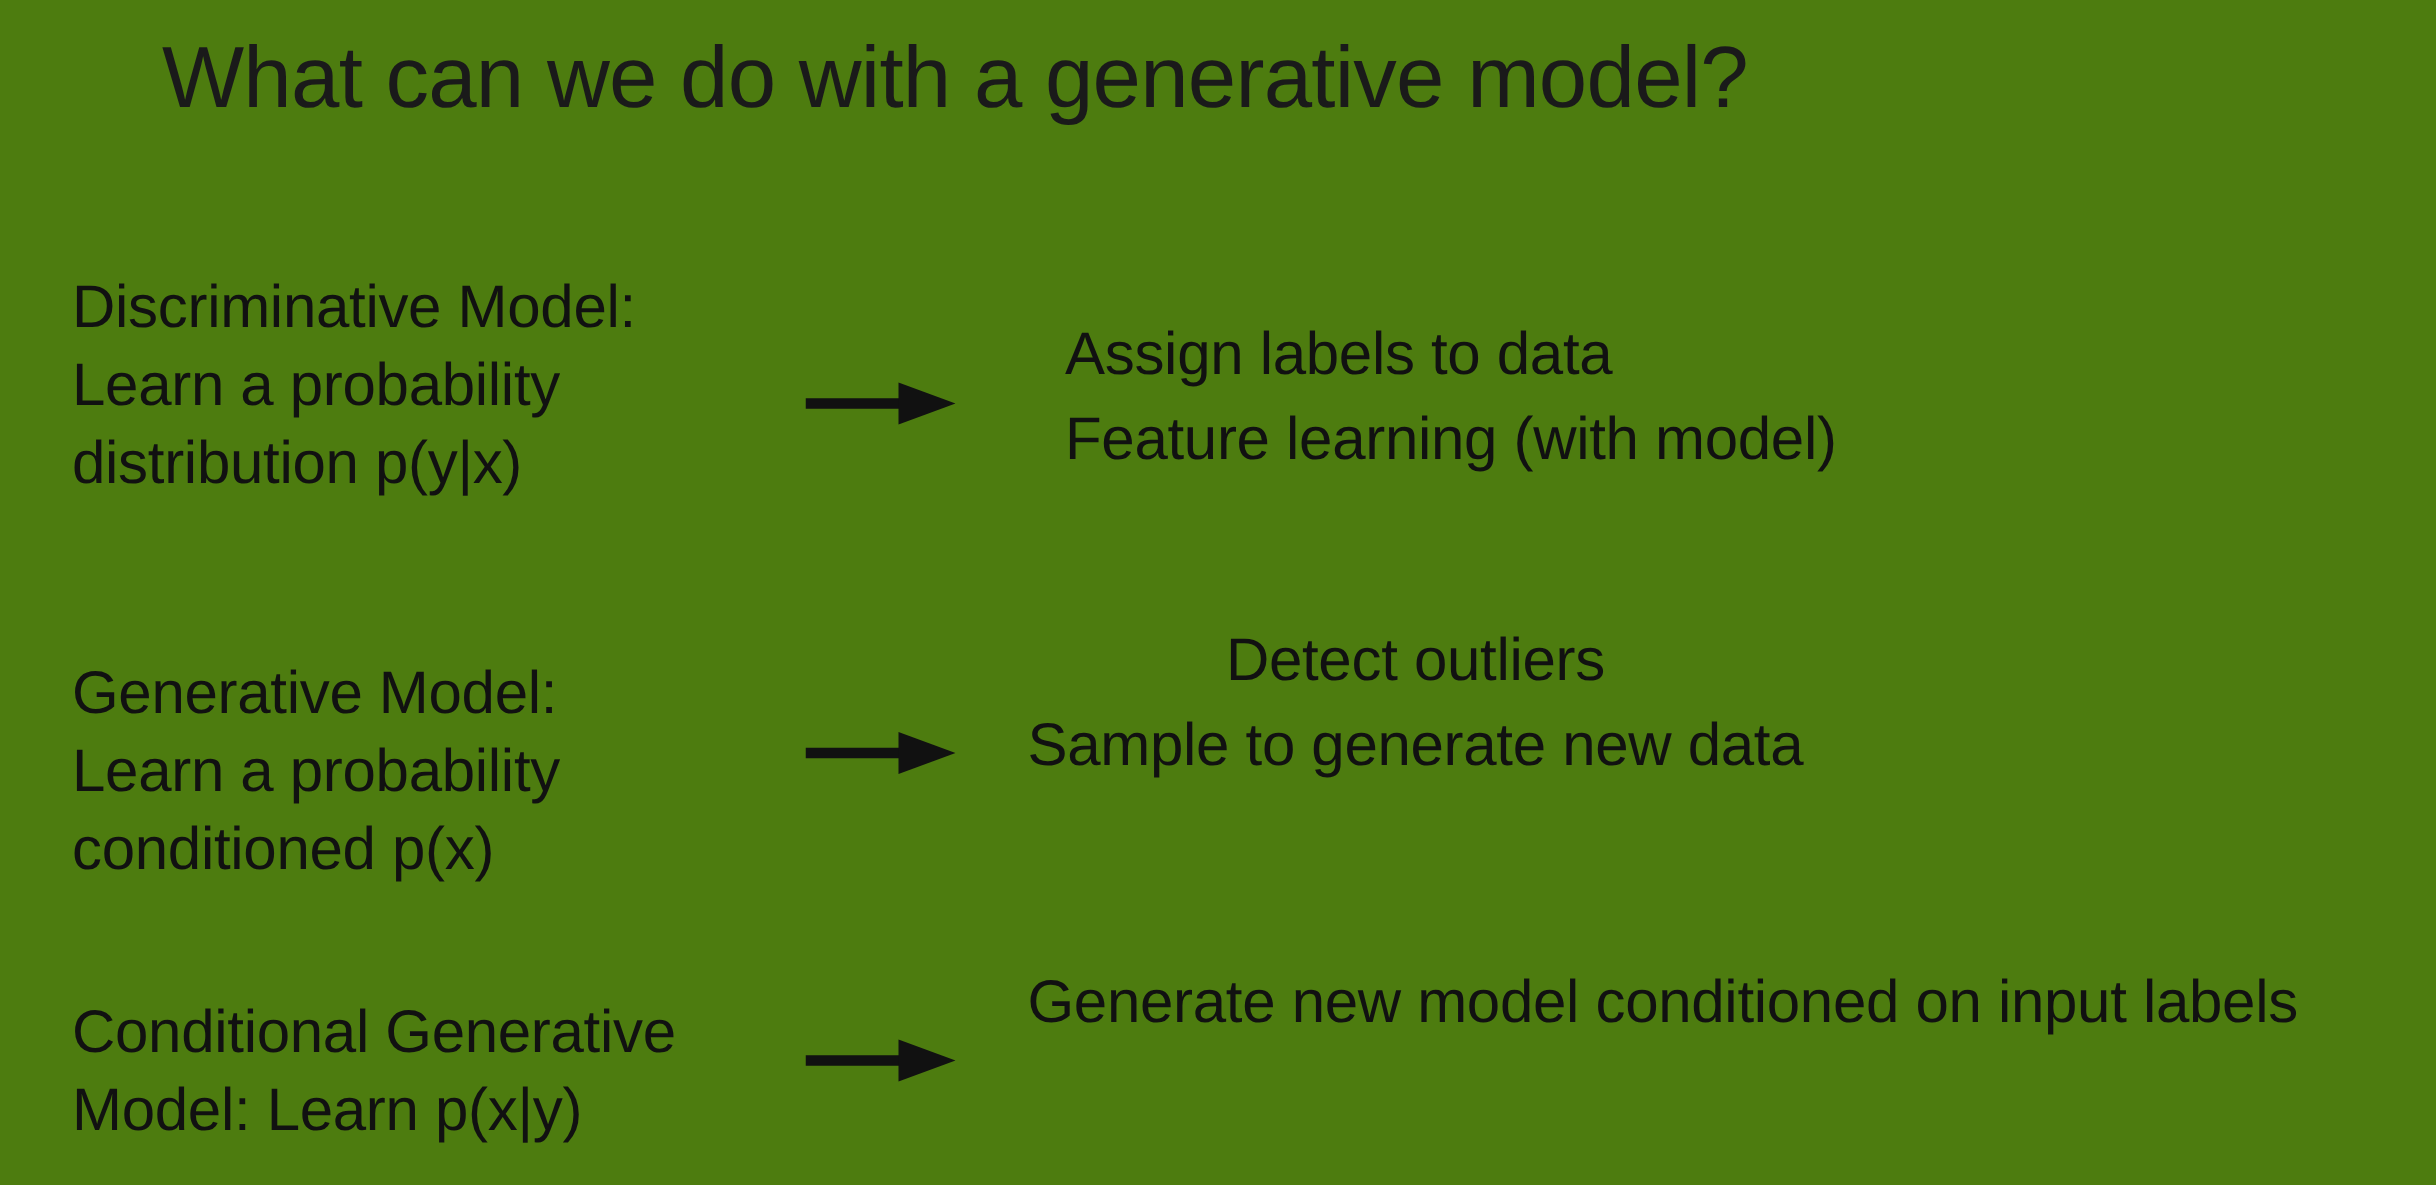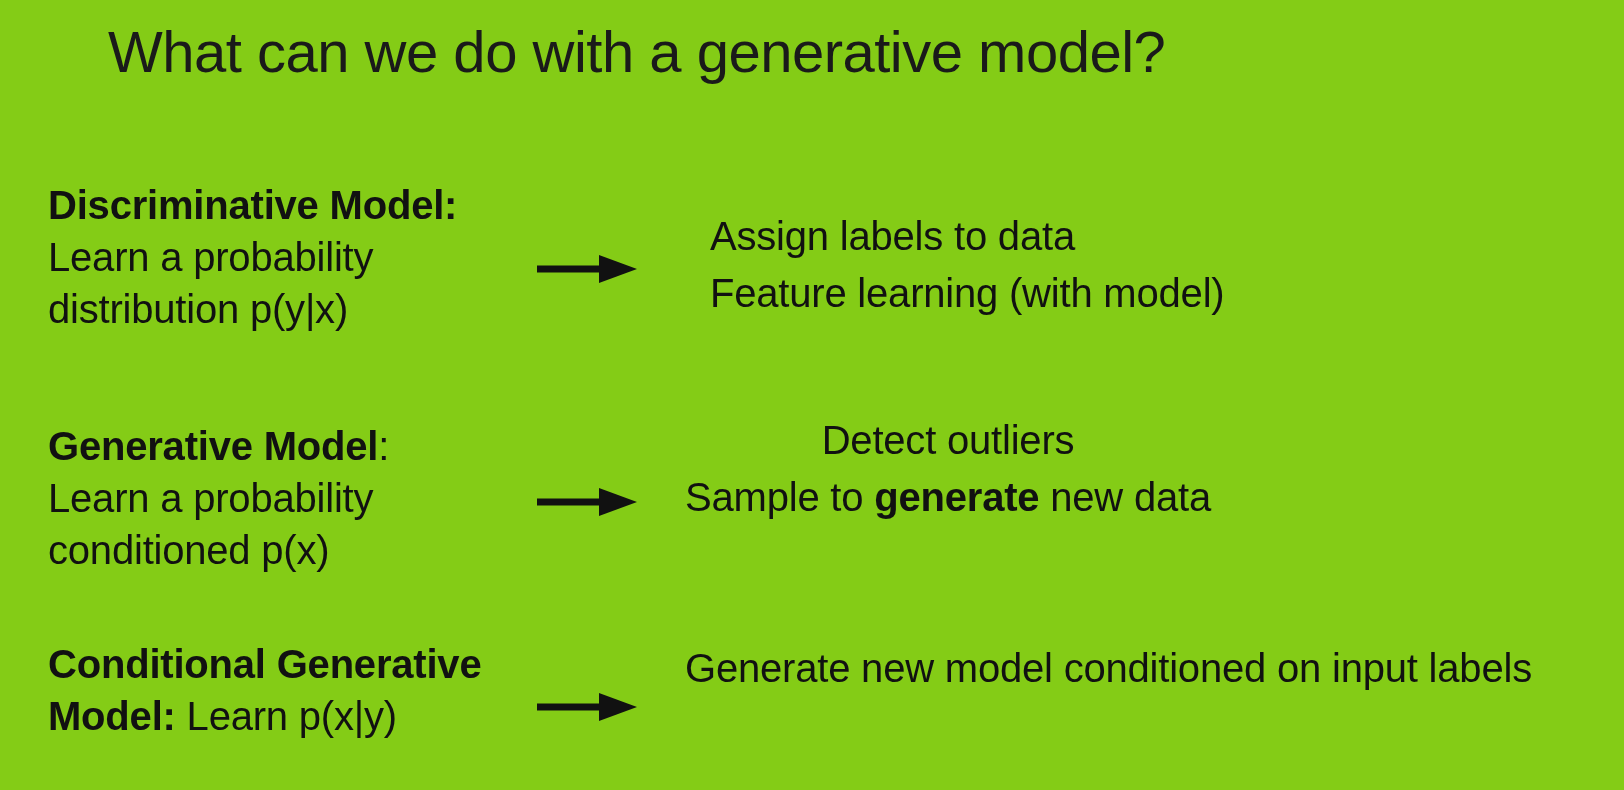--- a/index.html
+++ b/index.html
@@ -1,21 +1,21 @@
 <!DOCTYPE html>
 <html><head>
 <meta charset="utf-8">
 <style>
   * { margin: 0; padding: 0; box-sizing: border-box; }
   html, body { background: #ffffff; }
   .slide {
     position: relative;
     width: 1624px;
     height: 790px;
-    background: #84cc16;
+    background: #4d7c0f;
     font-family: "Liberation Sans", sans-serif;
     color: #111111;
     overflow: hidden;
   }
   .title {
     position: absolute;
     left: 108px;
     top: 18px;
     font-size: 58px;
     font-weight: 400;
@@ -34,30 +34,30 @@
   }
   .outcomes {
     position: absolute;
     left: 685px;
     font-size: 40px;
     line-height: 57px;
     font-weight: 400;
     white-space: nowrap;
     letter-spacing: -0.2px;
   }
-  .b { font-weight: 700; }
+  .b { font-weight: 400; }
   .arrow { position: absolute; }
   
   .label-1    { top: 179px; }
   .outcomes-1 { top: 208px; margin-left: 25px; }
   .arrow-1    { left: 537px; top: 254px; }
-  .label-2    { top: 420px; }
+  .label-2    { top: 436px; }
   .outcomes-2 { top: 412px; text-align: center; }
   .arrow-2    { left: 537px; top: 487px; }
-  .label-3    { top: 638px; }
+  .label-3    { top: 662px; }
   .outcomes-3 { top: 640px; }
   .arrow-3    { left: 537px; top: 692px; }
 </style>
 </head>
 <body>
 
 <div class="slide">
 
   <h1 class="title">What can we do with a generative model?</h1>
 

